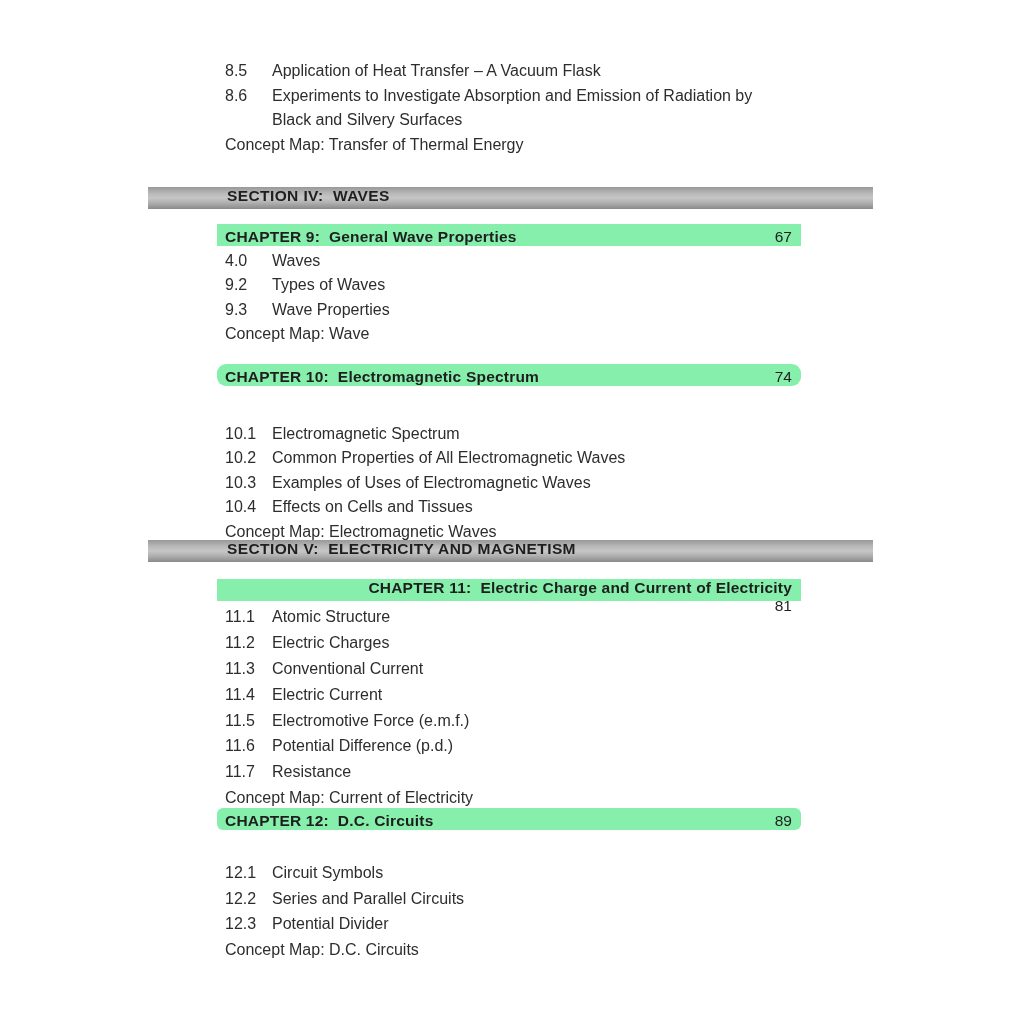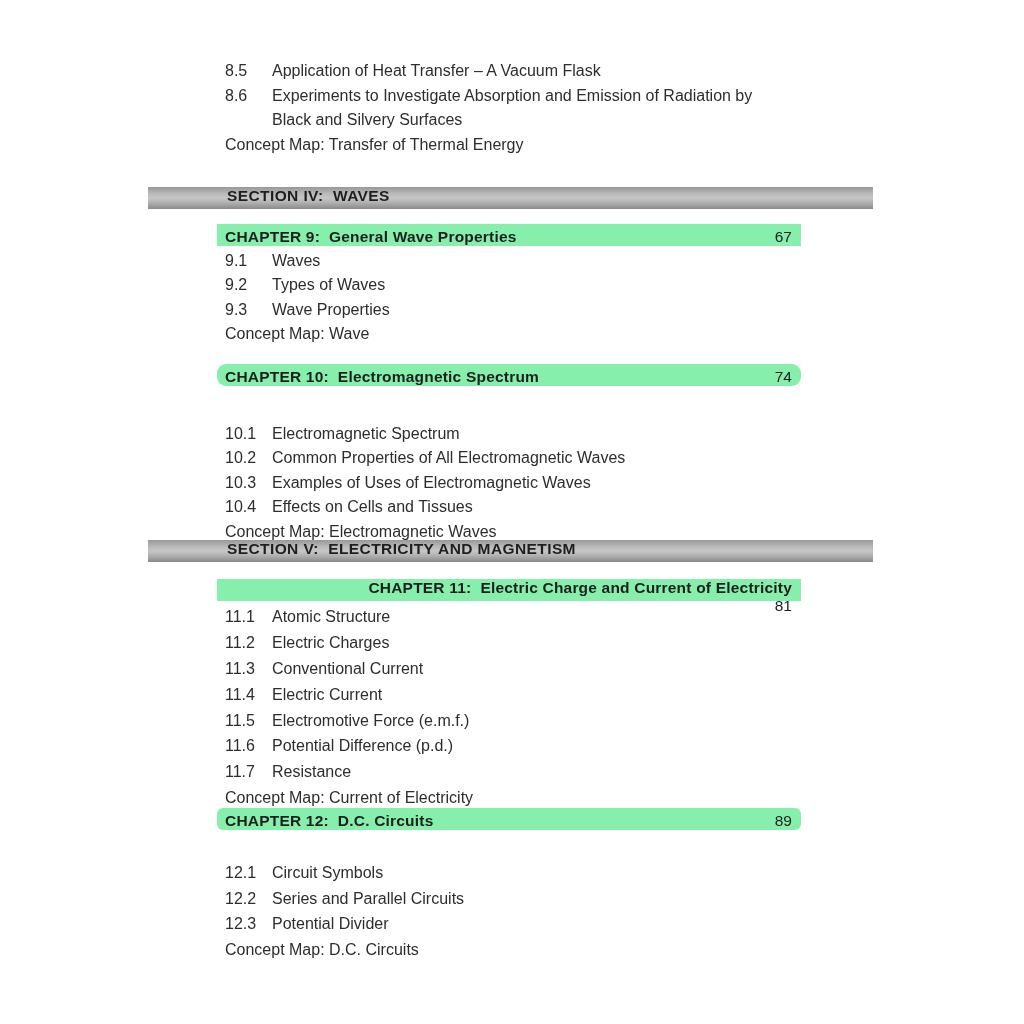--- a/index.html
+++ b/index.html
@@ -66,21 +66,21 @@
   <span class="bar-title">SECTION IV:  WAVES</span>
 </div>
 
 <div class="abs chapter-bar" style="top:224px;">
   <span class="bar-title">CHAPTER 9:  General Wave Properties</span>
   <span class="page-num">67</span>
 </div>
 
 <div class="abs items sp243" style="top:252px;">
   <div class="row">
-    <span class="num">9.1</span>
+    <span class="num">4.0</span>
     <span>Waves</span>
   </div>
   <div class="row">
     <span class="num">9.2</span>
     <span>Types of Waves</span>
   </div>
   <div class="row">
     <span class="num">9.3</span>
     <span>Wave Properties</span>
   </div>

